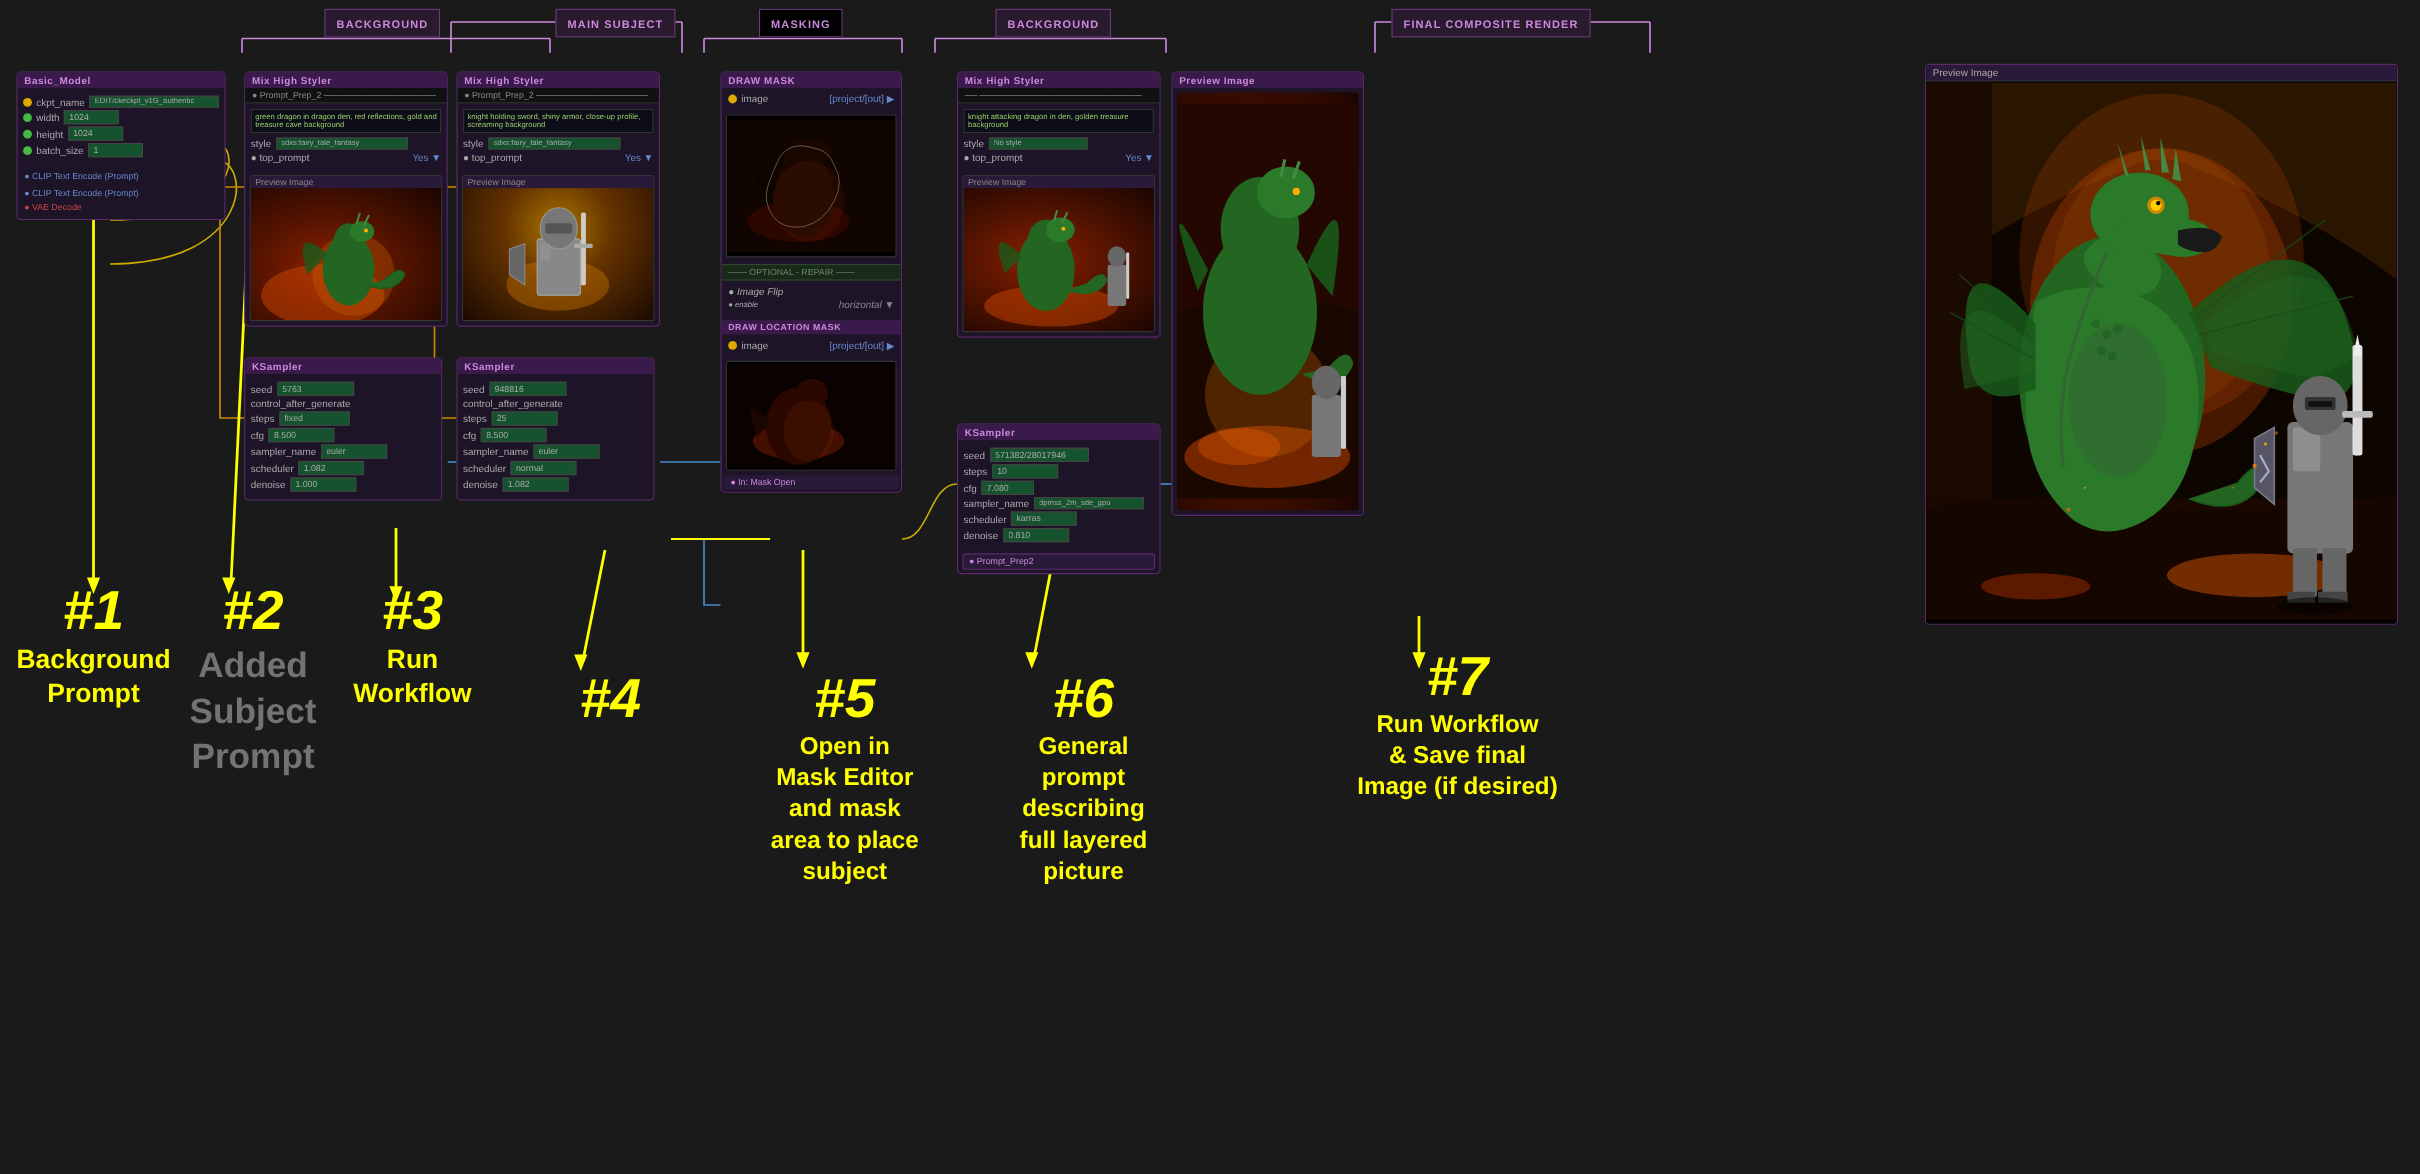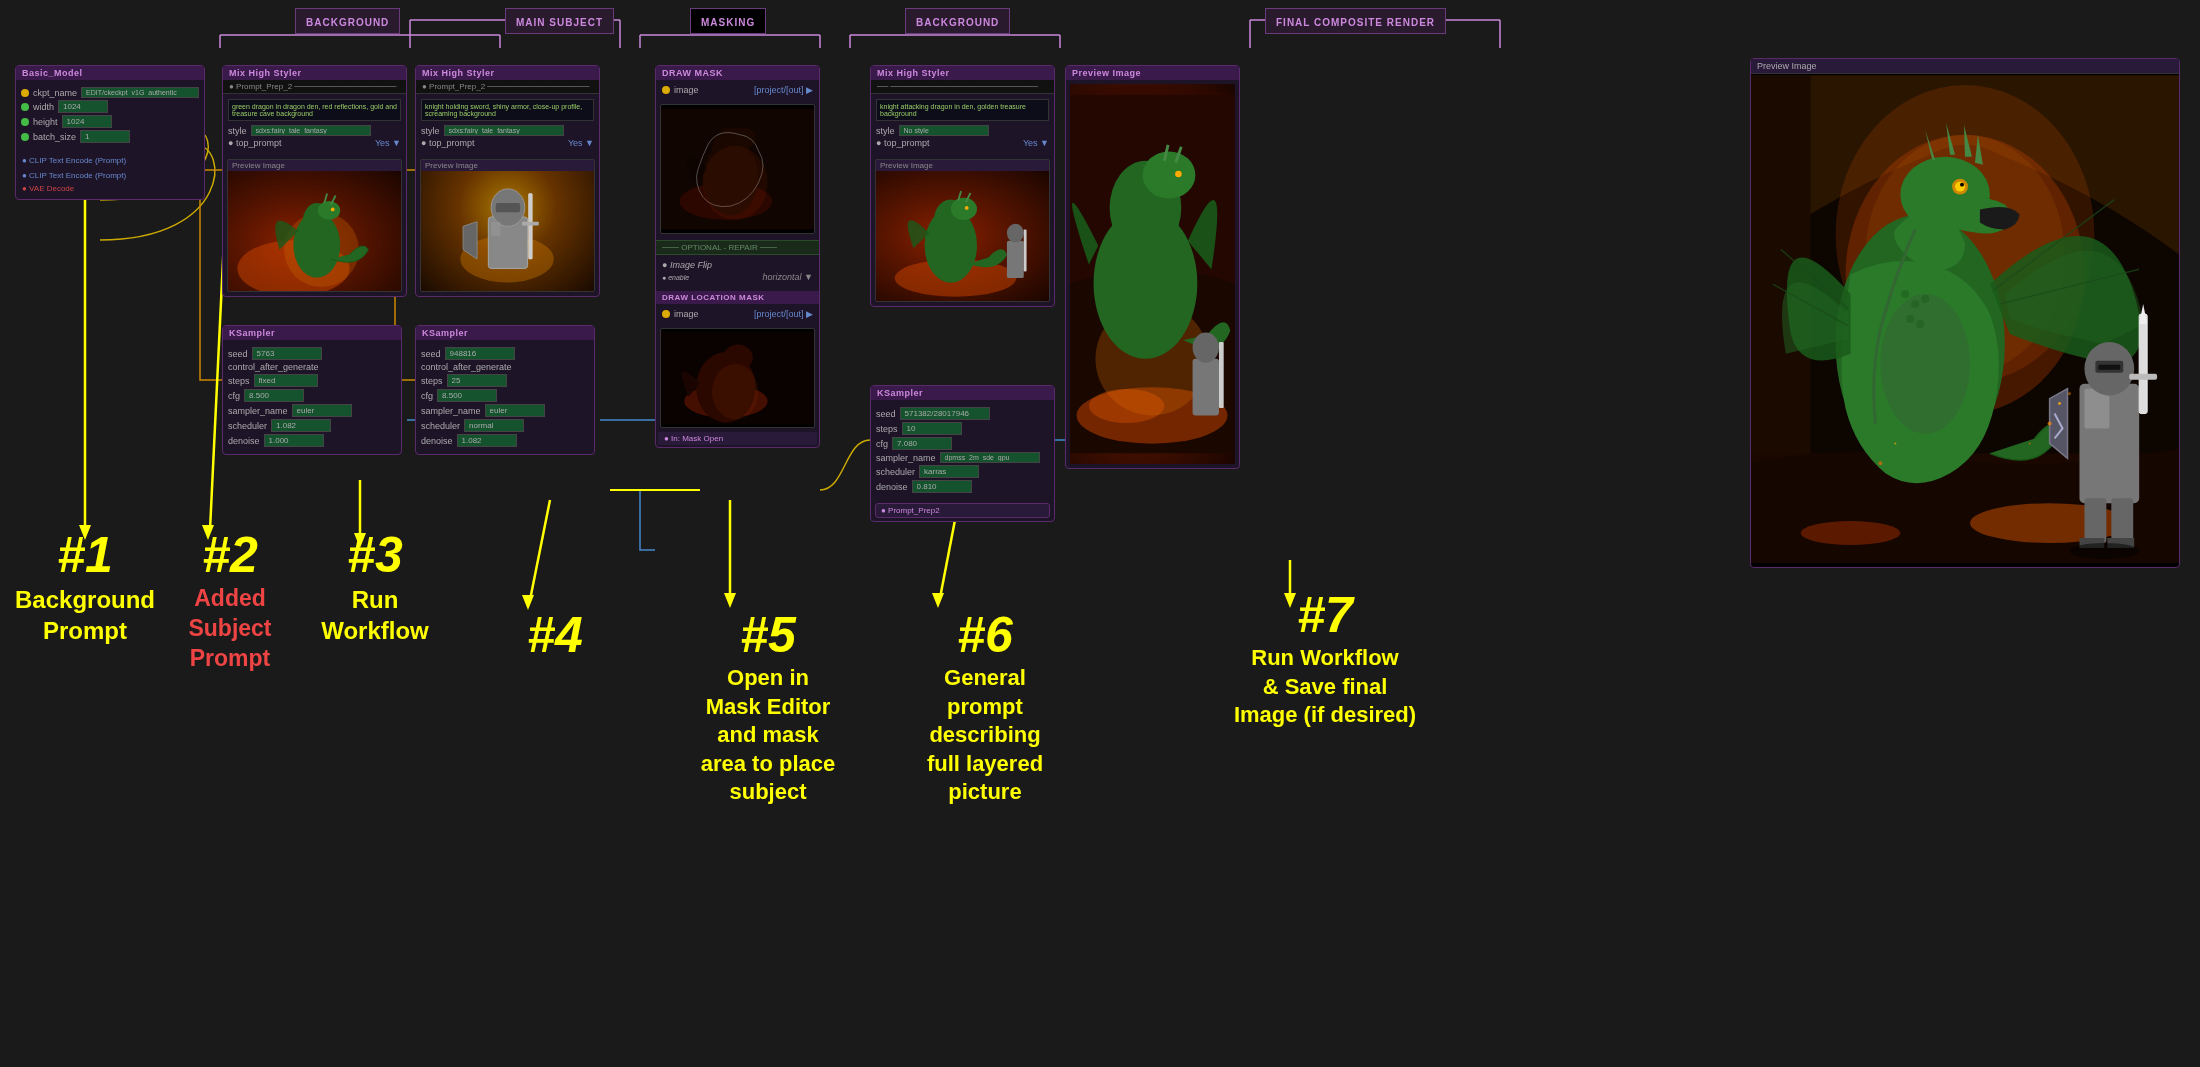--- a/index.html
+++ b/index.html
@@ -473,21 +473,21 @@
     <div class="node-row">
         <span>seed</span>
         <input class="node-input" value="571382/28017946" style="width: 90px;">
       </div>
     <div class="node-row">
         <span>steps</span>
         <input class="node-input" value="10" style="width: 60px;">
       </div>
     <div class="node-row">
         <span>cfg</span>
-        <input class="node-input" value="7.080" style="width: 60px;">
+        <input class="node-input" value="7.080" style="width: 48px;">
       </div>
     <div class="node-row">
         <span>sampler_name</span>
         <input class="node-input" value="dpmss_2m_sde_gpu" style="width: 100px; font-size: 7px;">
       </div>
     <div class="node-row">
         <span>scheduler</span>
         <input class="node-input" value="karras" style="width: 60px;">
       </div>
     <div class="node-row">
@@ -600,21 +600,21 @@
   </div>
 </div>
 
 <div style="position:absolute;left:15px;top:530px;text-align:center;width:140px;">
   <div style="font-size:50px;font-weight:900;color:#ffff00;font-style:italic;line-height:1;">#1</div>
   <div style="font-size:24px;font-weight:bold;color:#ffff00;line-height:1.3;margin-top:4px;">Background<br>Prompt</div>
 </div>
 
 <div style="position:absolute;left:160px;top:530px;text-align:center;width:140px;">
   <div style="font-size:50px;font-weight:900;color:#ffff00;font-style:italic;line-height:1;">#2</div>
-  <div style="font-size:23px;font-weight:bold;color:#ef4444;line-height:1.3;margin-top:4px;">Added<br>Subject<br>Prompt</div>
+  <div style="font-size:32px;font-weight:bold;color:#737373;line-height:1.3;margin-top:4px;">Added<br>Subject<br>Prompt</div>
 </div>
 
 <div style="position:absolute;left:310px;top:530px;text-align:center;width:130px;">
   <div style="font-size:50px;font-weight:900;color:#ffff00;font-style:italic;line-height:1;">#3</div>
   <div style="font-size:24px;font-weight:bold;color:#ffff00;line-height:1.3;margin-top:4px;">Run<br>Workflow</div>
 </div>
 
 <div style="position:absolute;left:455px;top:610px;text-align:center;width:200px;">
   <div style="font-size:50px;font-weight:900;color:#ffff00;font-style:italic;line-height:1;">#4</div>
 </div>

